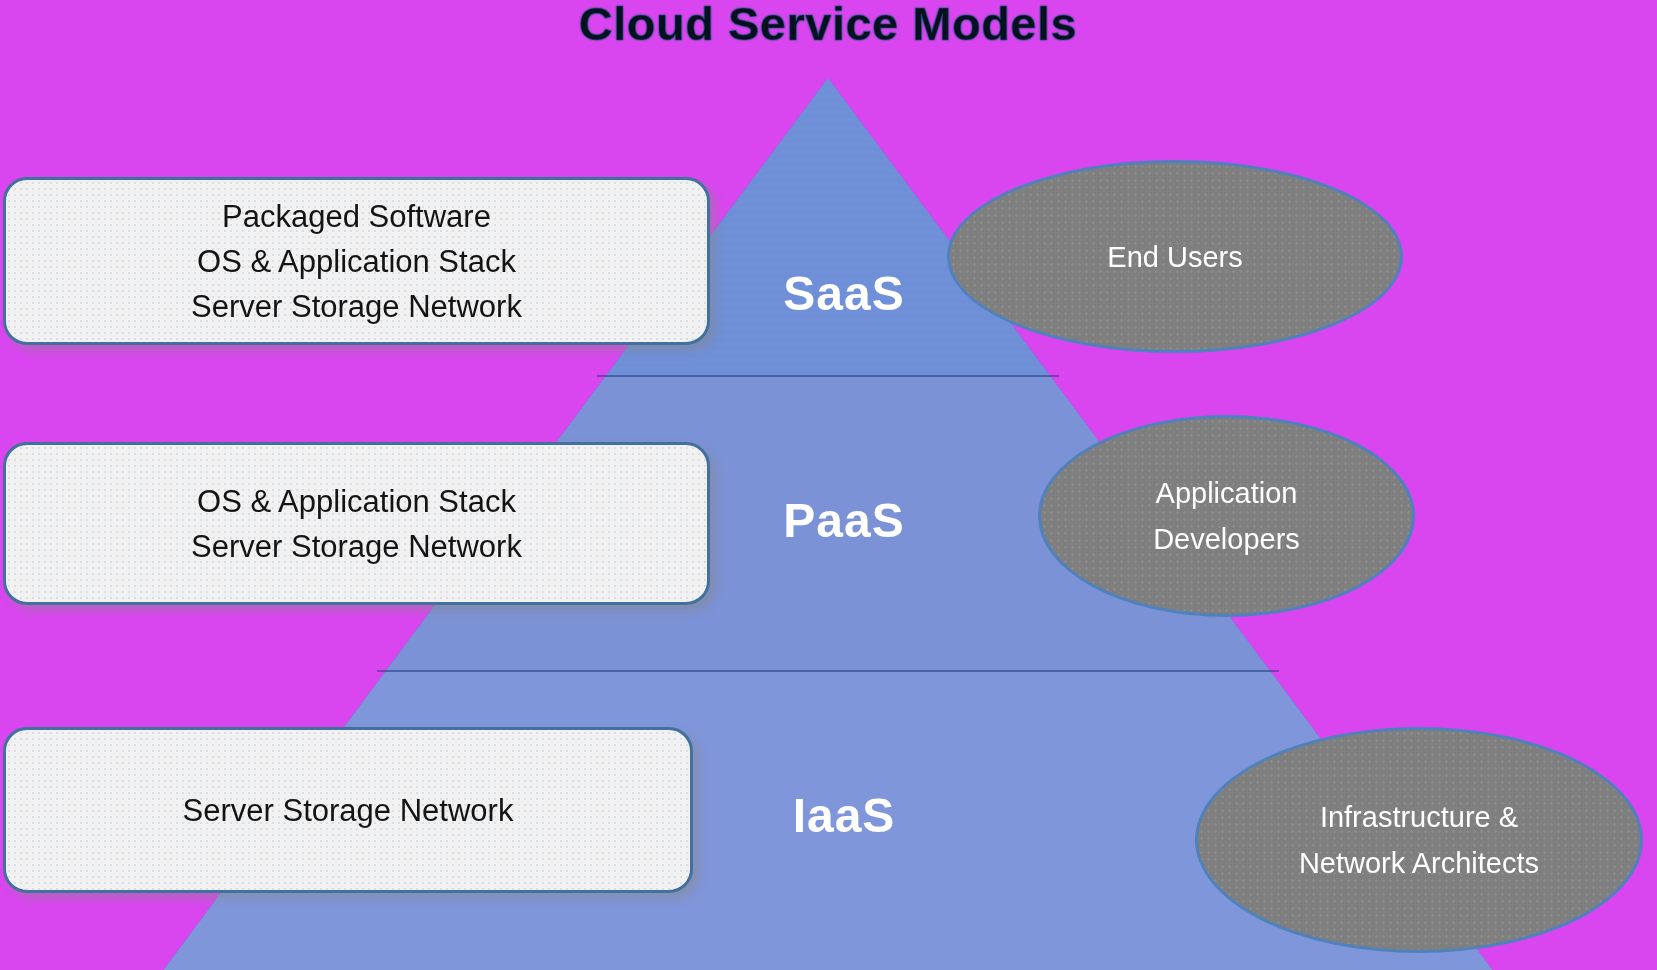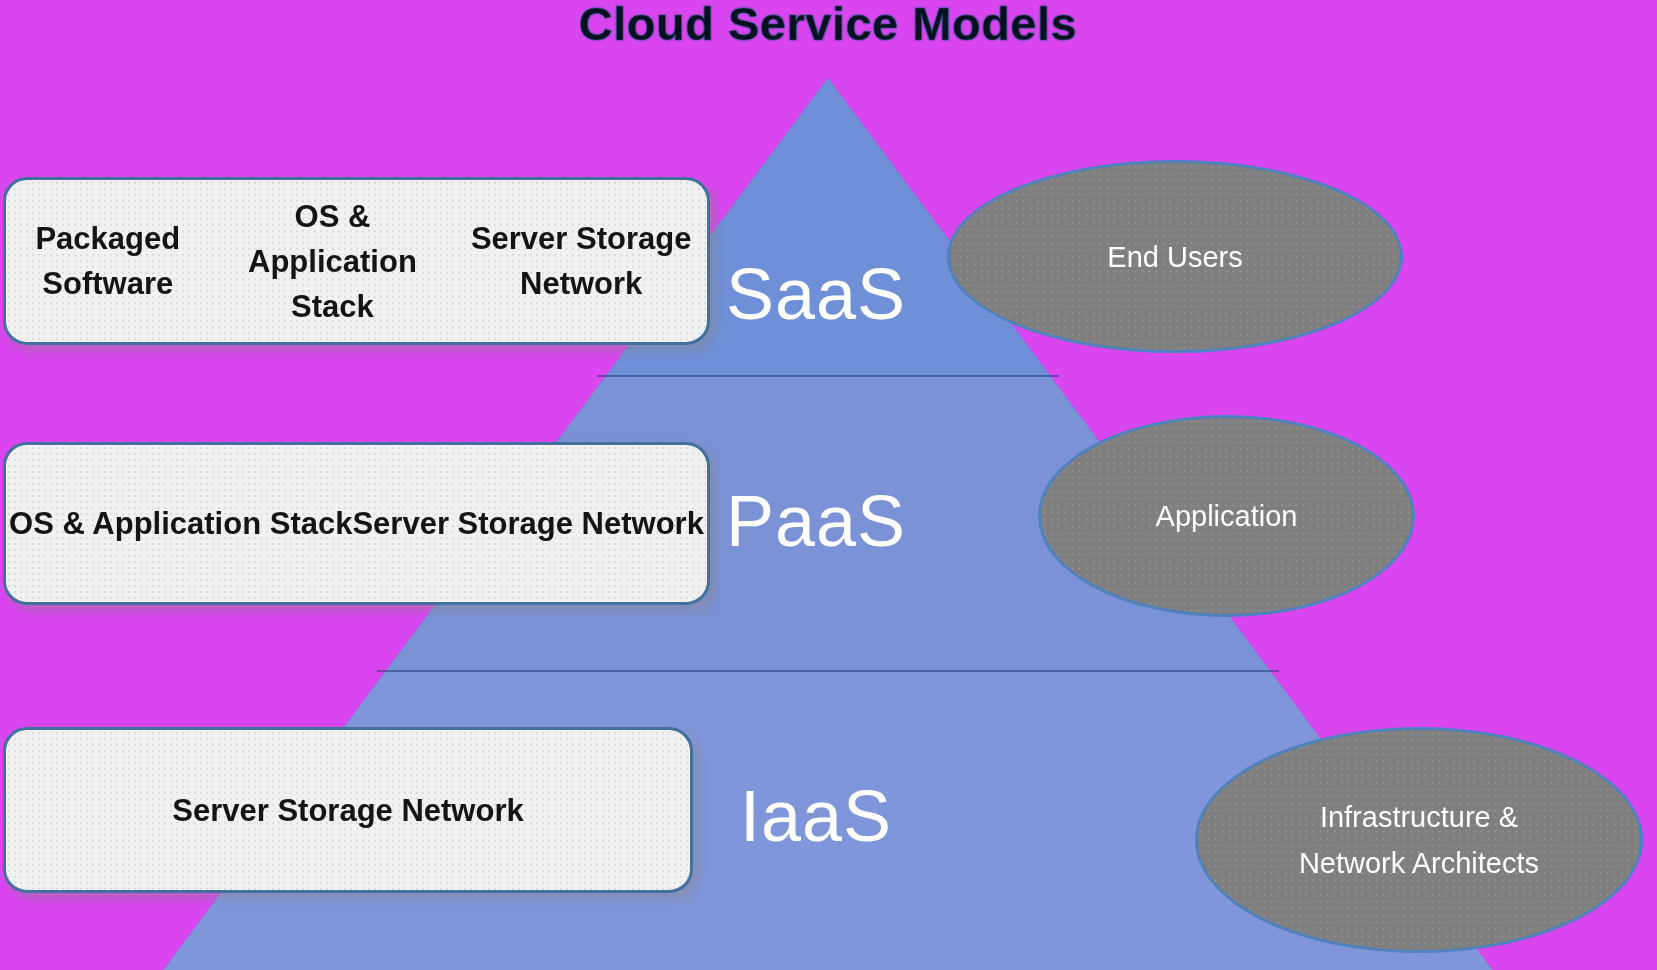--- a/index.html
+++ b/index.html
@@ -25,38 +25,38 @@
   #seg-iaas{
     clip-path:polygon(240px 594px,1126px 594px,1366px 917px,0px 917px);
     background-color:#4b6fc9;
     background-image:linear-gradient(180deg,#8096da 594px,#3a62c3 917px);
   }
   .seg-divider{position:absolute;height:2px;background:rgba(25,52,110,0.5);}
   #divider-1{left:452px;top:297px;width:462px;}
   #divider-2{left:232px;top:592px;width:902px;}
 
   .level-label{
-    position:absolute;width:400px;left:616px;text-align:center;
-    color:#ffffff;font-size:72px;line-height:90px;font-weight:400;
+    position:absolute;width:400px;left:644px;text-align:center;
+    color:#ffffff;font-size:48px;line-height:90px;font-weight:700;
     letter-spacing:1px;
   }
   #label-saas{top:249px;}
   #label-paas{top:476px;}
   #label-iaas{top:771px;}
 
   
   .component-box{
     position:absolute;box-sizing:border-box;
     background-color:#f1f1f1;
     background-image:radial-gradient(rgba(100,130,170,0.16) 1px,transparent 1.3px);
     background-size:6px 6px;
     border:3px solid #41719c;border-radius:24px;
     box-shadow:6px 6px 9px rgba(135,135,135,0.45);
-    display:flex;align-items:center;justify-content:center;
-    color:#141414;font-size:31px;line-height:45px;text-align:center;font-weight:bold;
+    display:flex;flex-direction:column;align-items:center;justify-content:center;
+    color:#141414;font-size:31px;line-height:45px;text-align:center;
   }
   #box-saas{left:3px;top:177px;width:707px;height:168px;}
   #box-paas{left:3px;top:442px;width:707px;height:163px;}
   #box-iaas{left:3px;top:727px;width:690px;height:166px;}
 
   
   .audience-ellipse{
     position:absolute;box-sizing:border-box;border-radius:50%;
     background-color:#7f7f7f;
     background-image:radial-gradient(rgba(255,255,255,0.10) 1px,transparent 1.3px);
@@ -109,19 +109,20 @@
   </div>
   <div class="component-box" id="box-iaas">
     <span>Server Storage Network</span>
   </div>
 
   <div class="audience-ellipse" id="ellipse-end-users">
     <span>End Users</span>
   </div>
   <div class="audience-ellipse" id="ellipse-app-devs">
     <span>Application</span>
+    <span>Developers</span>
   </div>
   <div class="audience-ellipse" id="ellipse-infra">
     <span>Infrastructure &amp;</span>
     <span>Network Architects</span>
   </div>
 
 </div>
 
 </body></html>

